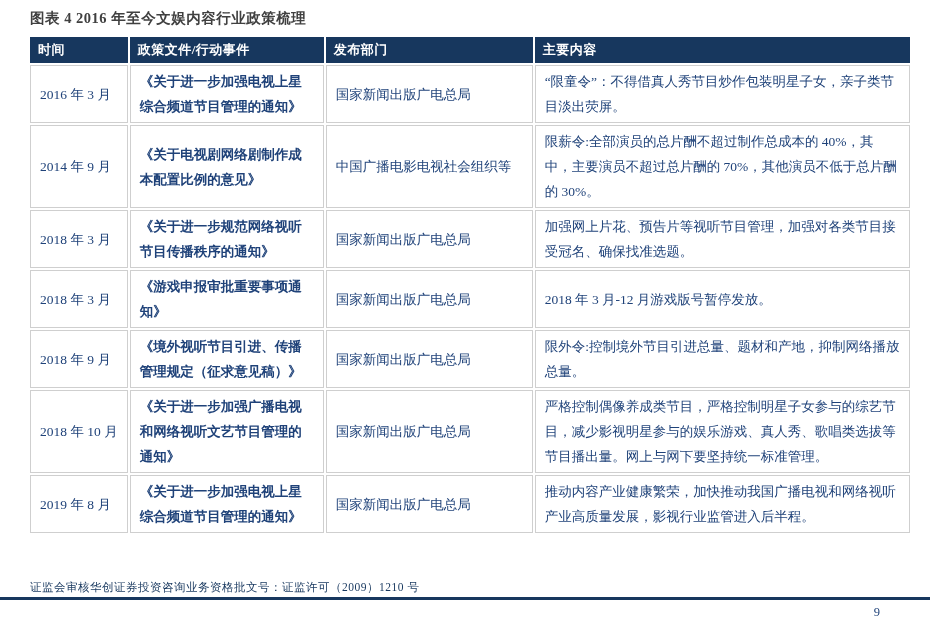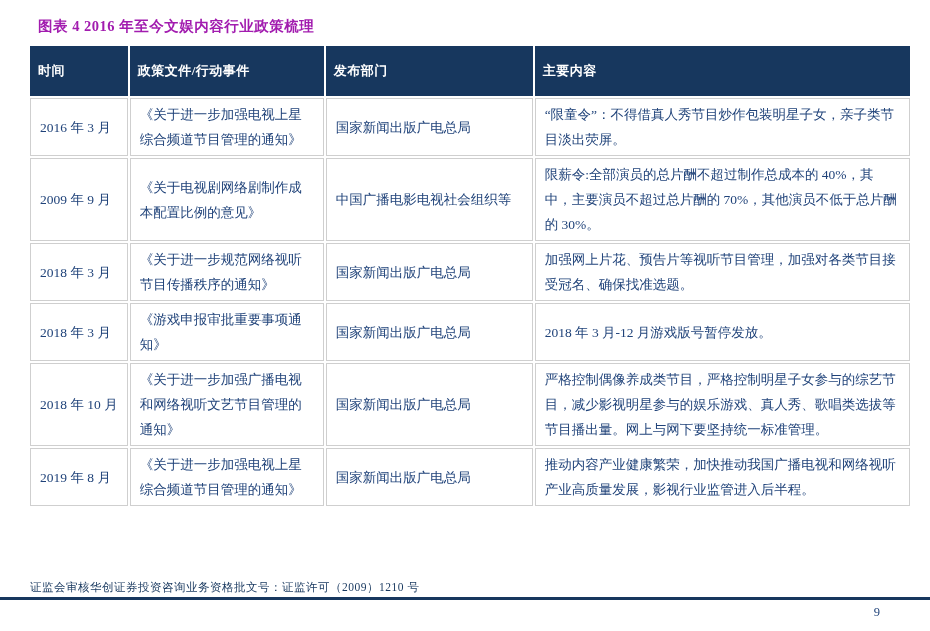--- a/index.html
+++ b/index.html
@@ -9,57 +9,58 @@
   }
   .page {
     position: relative;
     width: 930px;
     height: 631px;
     background: #ffffff;
     overflow: hidden;
     font-family: "Liberation Serif", "DejaVu Serif", serif;
   }
   .chart-title {
-    margin: 8px;
+    margin: 0;
     padding: 9px 0 0 30px;
     font-size: 14.5px;
     font-weight: bold;
-    color: #a21caf;
+    color: #404040;
     letter-spacing: 0.5px;
   }
   table.policy-table {
     border-collapse: separate;
     border-spacing: 2px;
     table-layout: fixed;
     margin: 7px 0 0 28px;
   }
   table.policy-table th {
     background: #17375E;
     color: #ffffff;
     font-size: 13px;
     font-weight: bold;
     text-align: left;
-    padding: 16px 8px;
+    padding: 4px 8px;
     letter-spacing: 0.5px;
   }
   table.policy-table td {
     border: 1px solid #CFCFCF;
     color: #1F4279;
     font-size: 13.5px;
     line-height: 25px;
     vertical-align: middle;
     padding: 3px 9px;
     word-break: break-all;
   }
   td.cell-time {
     padding: 3px 2px;
     white-space: nowrap;
   }
   td.cell-policy {
     padding: 3px 11px;
+    font-weight: bold;
   }
   .footer-divider {
     position: absolute;
     left: 0;
     right: 0;
     top: 597px;
     height: 3px;
     background: #17375E;
   }
   .footer-text {
@@ -102,40 +103,46 @@
     </thead>
     <tbody>
     <tr>
       <td class="cell-time">2016 年 3 月</td>
       <td class="cell-policy">《关于进一步加强电视上星综合频道节目管理的通知》</td>
       <td class="cell-department">国家新闻出版广电总局</td>
       <td class="cell-content">“限童令”：不得借真人秀节目炒作包装明星子女，亲子类节目淡出荧屏。</td>
     </tr>
 
     <tr>
-      <td class="cell-time">2009 年 9 月</td>
+      <td class="cell-time">2014 年 9 月</td>
       <td class="cell-policy">《关于电视剧网络剧制作成本配置比例的意见》</td>
       <td class="cell-department">中国广播电影电视社会组织等</td>
       <td class="cell-content">限薪令:全部演员的总片酬不超过制作总成本的 40%，其中，主要演员不超过总片酬的 70%，其他演员不低于总片酬的 30%。</td>
     </tr>
 
     <tr>
       <td class="cell-time">2018 年 3 月</td>
       <td class="cell-policy">《关于进一步规范网络视听节目传播秩序的通知》</td>
       <td class="cell-department">国家新闻出版广电总局</td>
       <td class="cell-content">加强网上片花、预告片等视听节目管理，加强对各类节目接受冠名、确保找准选题。</td>
     </tr>
 
     <tr>
       <td class="cell-time">2018 年 3 月</td>
       <td class="cell-policy">《游戏申报审批重要事项通知》</td>
       <td class="cell-department">国家新闻出版广电总局</td>
       <td class="cell-content">2018 年 3 月-12 月游戏版号暂停发放。</td>
     </tr>
 
+    <tr>
+      <td class="cell-time">2018 年 9 月</td>
+      <td class="cell-policy">《境外视听节目引进、传播管理规定（征求意见稿）》</td>
+      <td class="cell-department">国家新闻出版广电总局</td>
+      <td class="cell-content">限外令:控制境外节目引进总量、题材和产地，抑制网络播放总量。</td>
+    </tr>
 
     <tr>
       <td class="cell-time">2018 年 10 月</td>
       <td class="cell-policy">《关于进一步加强广播电视和网络视听文艺节目管理的通知》</td>
       <td class="cell-department">国家新闻出版广电总局</td>
       <td class="cell-content">严格控制偶像养成类节目，严格控制明星子女参与的综艺节目，减少影视明星参与的娱乐游戏、真人秀、歌唱类选拔等节目播出量。网上与网下要坚持统一标准管理。</td>
     </tr>
 
     <tr>
       <td class="cell-time">2019 年 8 月</td>

